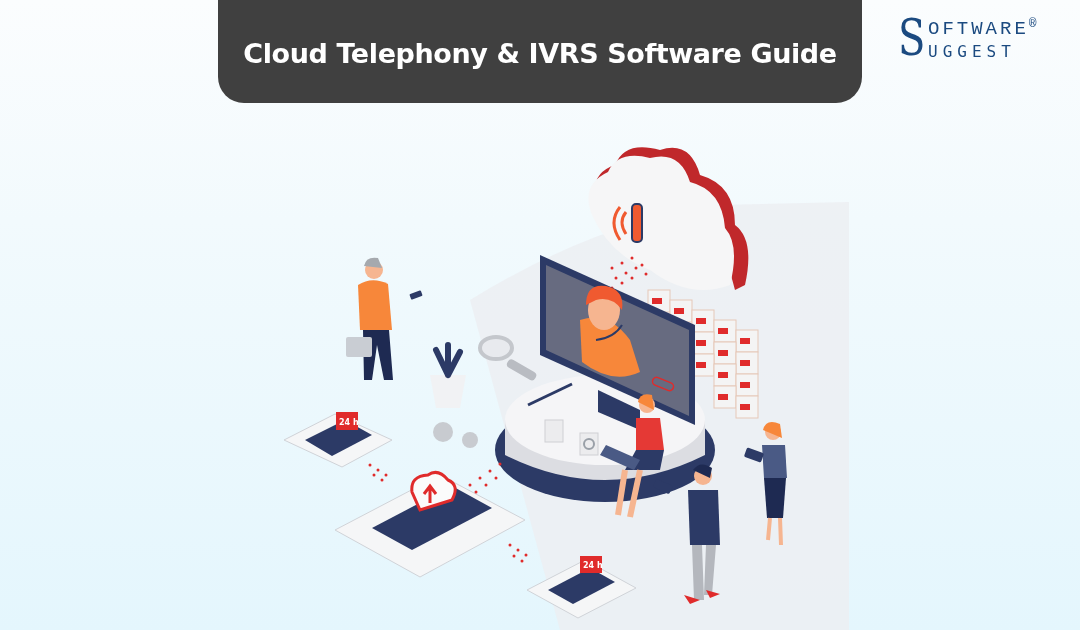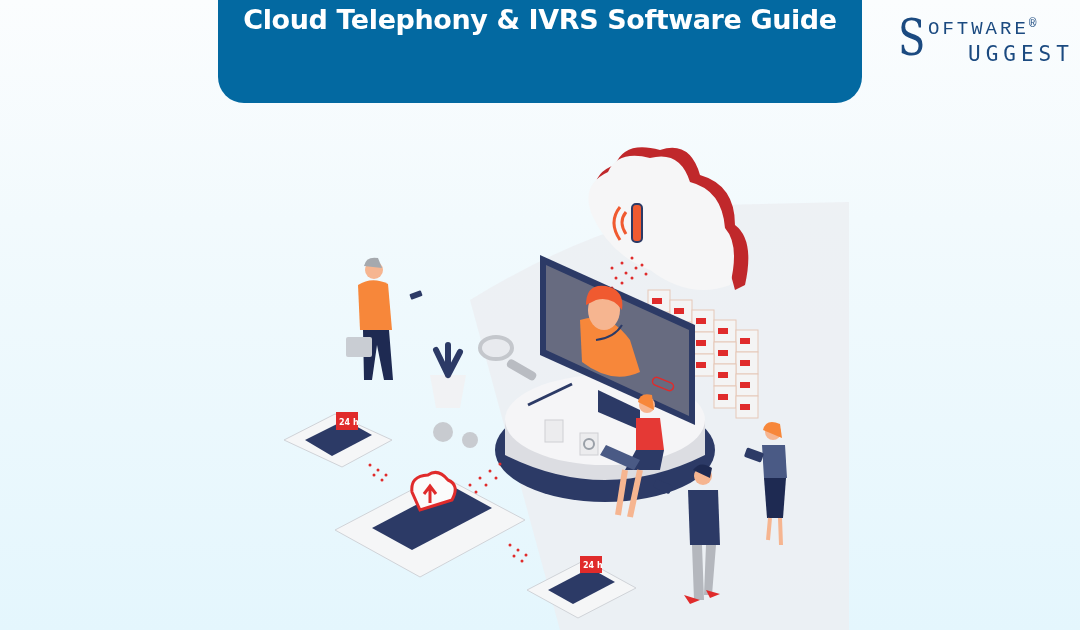--- a/index.html
+++ b/index.html
@@ -4,44 +4,43 @@
 <style>
   * { margin:0; padding:0; box-sizing:border-box; }
   html, body { width:1080px; height:630px; overflow:hidden; }
   body {
     position:relative;
     background: linear-gradient(180deg, #fbfdfe 0%, #f2fafd 35%, #e4f6fd 100%);
     font-family: "DejaVu Sans", "Liberation Sans", sans-serif;
   }
   .title-banner {
     position:absolute; left:218px; top:0; width:644px; height:103px;
-    background:#0369a1; border-radius:0 0 26px 26px;
-    display:flex; justify-content:center;
+    background:#404040; border-radius:0 0 26px 26px;
+    display:flex; align-items:center; justify-content:center;
   }
   .title-text {
     color:#fff; font-size:27px; font-weight:bold; letter-spacing:-0.4px;
     font-family: "DejaVu Sans", sans-serif; margin-top:4px;
   }
   .logo {
     position:absolute; left:898px; top:12px; width:170px; height:60px;
     color:#1b4a80; font-family:"DejaVu Serif", serif;
   }
   .logo .big-s {
     position:absolute; left:0; top:-4px; font-size:50px; line-height:60px;
     font-family:"DejaVu Serif", serif; color:#1b4a80; transform:scaleX(0.8); transform-origin:left;
   }
   .logo .line1 {
     position:absolute; left:30px; top:4px; font-size:19px; letter-spacing:3px;
     font-family:Liberation Mono, monospace;
   }
   .logo .reg { font-size:13px; vertical-align:super; letter-spacing:0; }
   .logo .line2 {
-    position:absolute; left:30px; top:30px; font-size:21px; letter-spacing:5px;
+    position:absolute; left:30px; top:30px; font-size:16px; letter-spacing:5px;
     font-family:"DejaVu Sans Mono", monospace;
-    margin-left:40px;
   }
   .illustration { position:absolute; left:0; top:0; width:1080px; height:630px; }
 </style>
 </head>
 <body>
 
 <div class="title-banner">
   <span class="title-text">Cloud Telephony &amp; IVRS Software Guide</span>
 </div>
 

